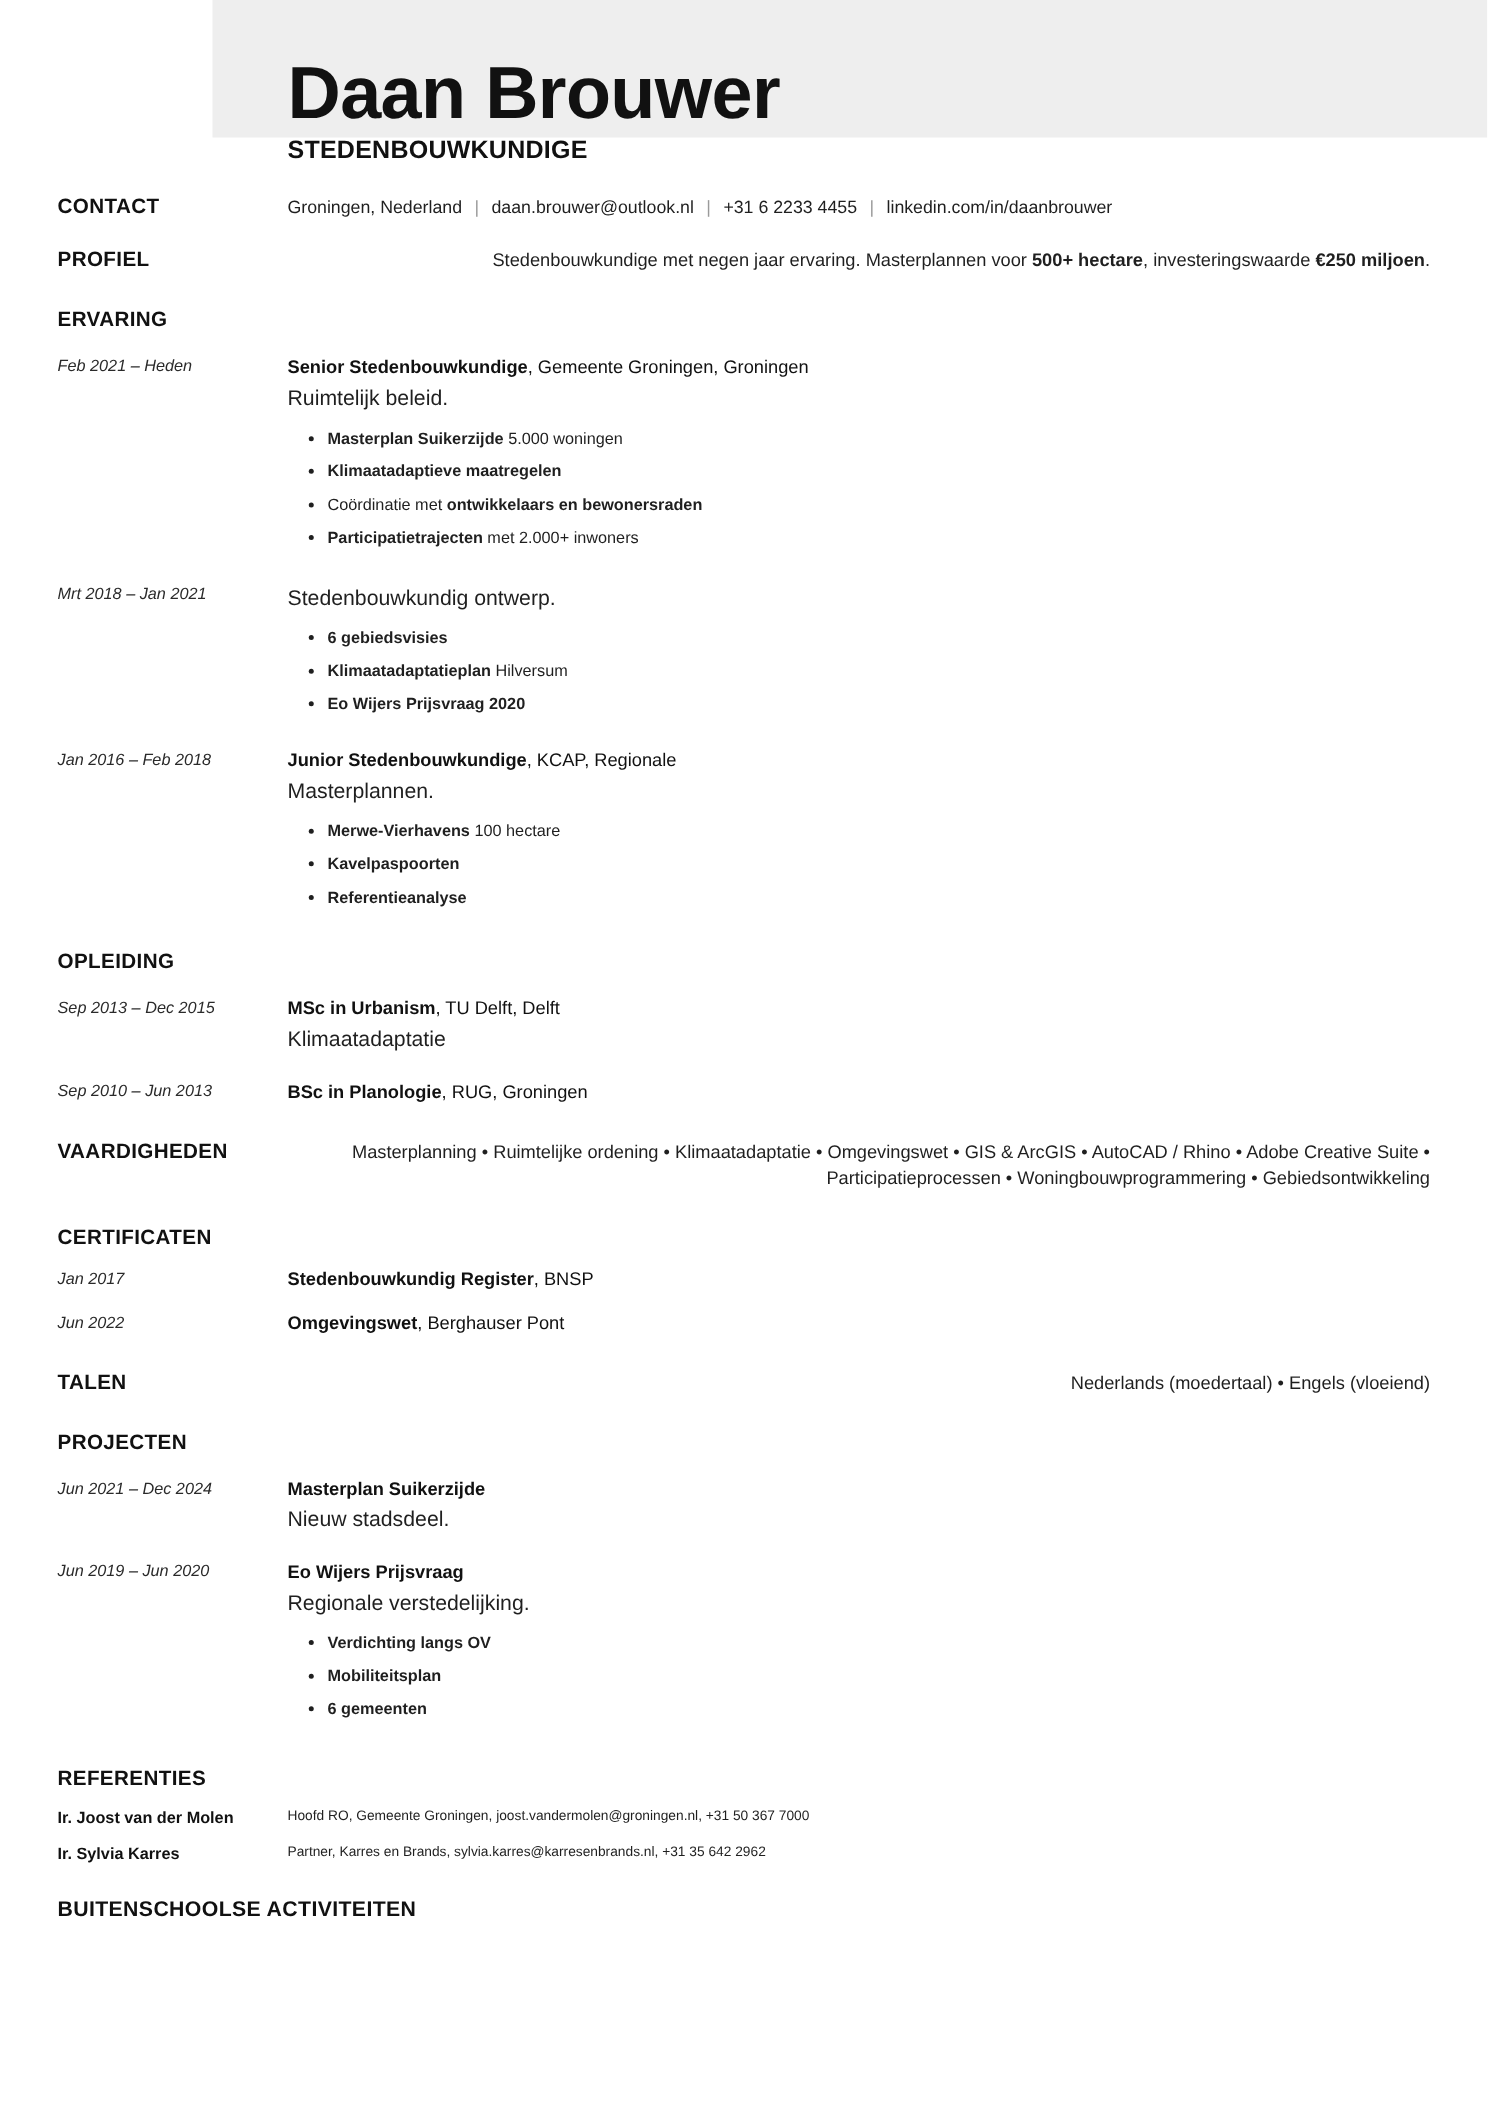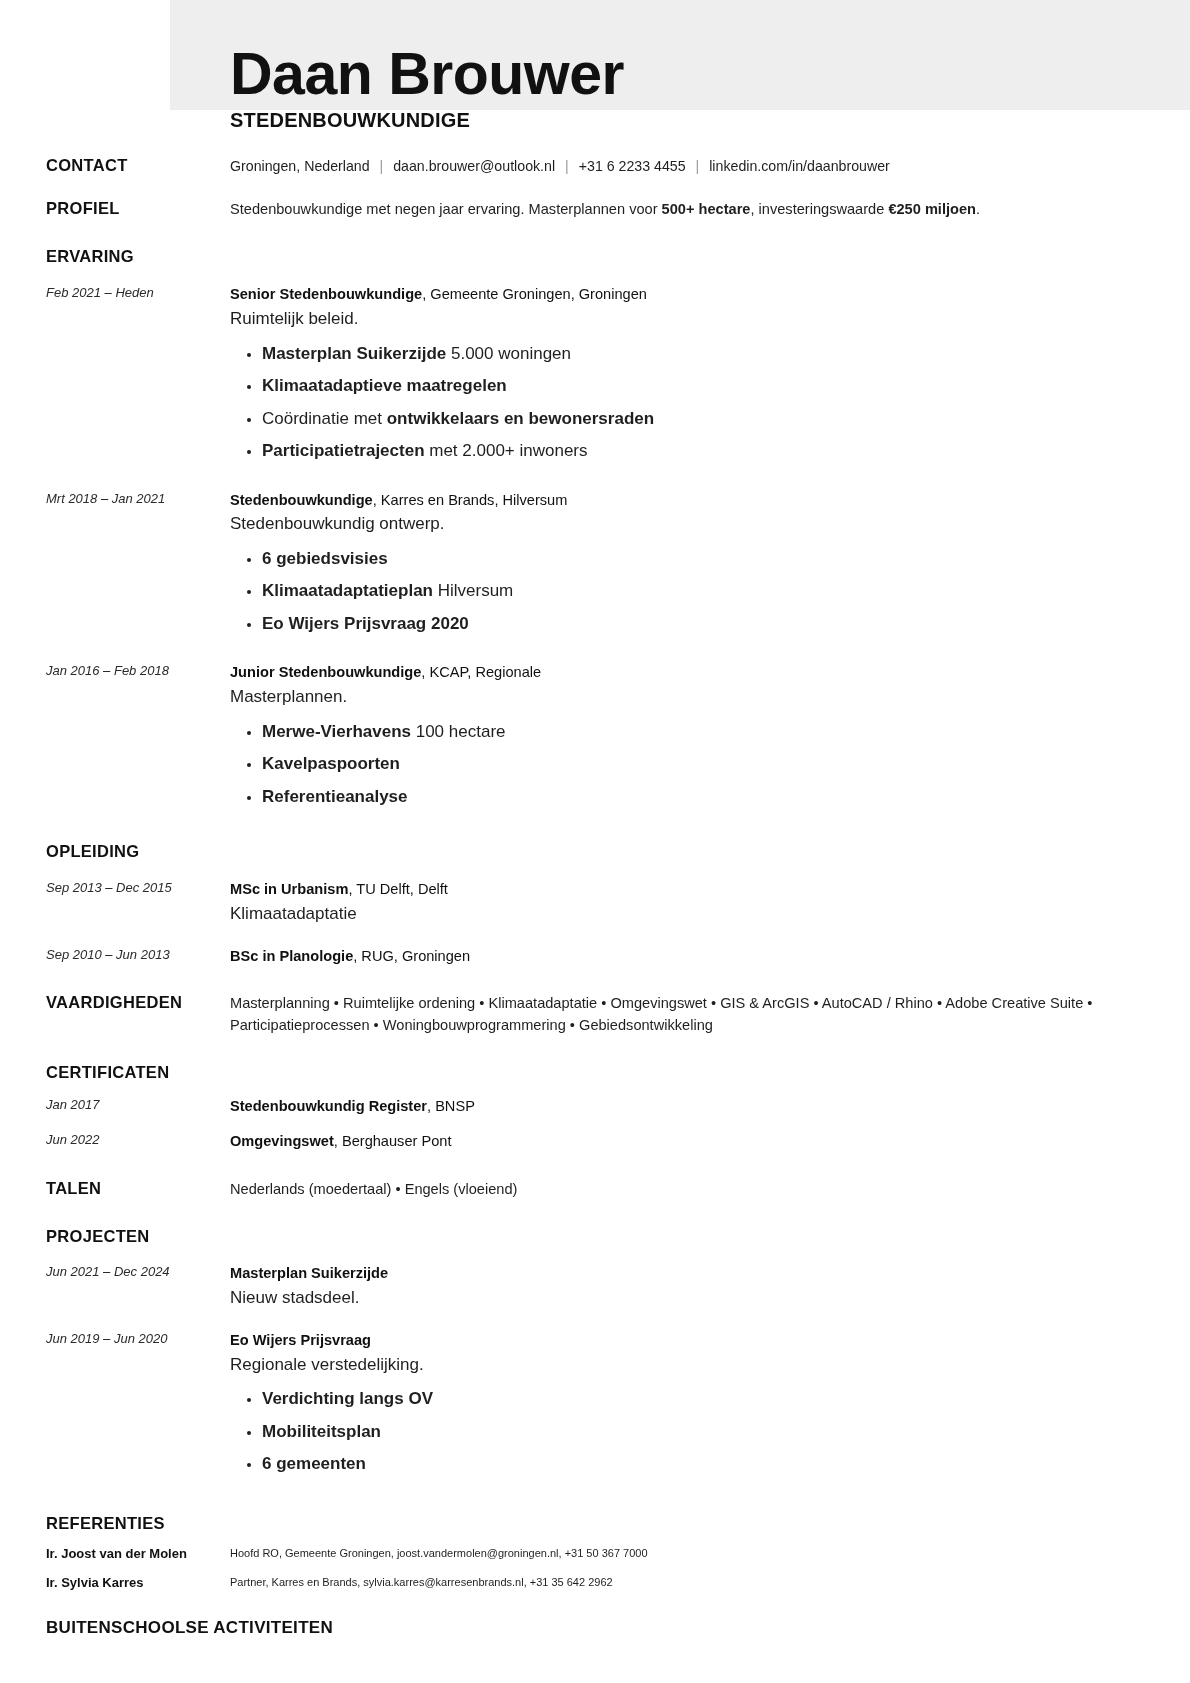--- a/index.html
+++ b/index.html
@@ -83,38 +83,39 @@
   .date {
     font-size: 13px;
     font-style: italic;
     color: #2a2a2a;
     line-height: 1.35;
   }
   .body-text {
     font-size: 14.6px;
     line-height: 1.5;
     color: #1f1f1f;
+    text-align: right;
   }
   .entry-title {
     font-size: 14.6px;
     line-height: 1.5;
     color: #111111;
   }
   .entry-sub {
     font-size: 17px;
     line-height: 1.5;
     color: #1f1f1f;
   }
   ul.bullets {
     margin: 9px 0 0 0;
     padding-left: 32px;
     list-style: disc;
   }
   ul.bullets li {
-    font-size: 17px;
+    font-size: 13px;
     line-height: 1.5;
     margin-bottom: 7px;
     color: #1f1f1f;
   }
   ul.bullets li::marker { font-size: 13px; }
   
   .mt-contact { margin-top: 24px; }
   .mt-profiel { margin-top: 22px; }
   .mt-sec     { margin-top: 26px; }
   .mt-entry   { margin-top: 19px; }
@@ -204,21 +205,20 @@
               <li><span>Coördinatie met </span><span style="font-weight: bold;">ontwikkelaars en bewonersraden</span></li>
               <li><span style="font-weight: bold;">Participatietrajecten</span><span> met 2.000+ inwoners</span></li>
             </ul>
           </div>
         </div>
         <div class="row mt-entry">
           <div class="col-left">
             <div class="date">Mrt 2018 – Jan 2021</div>
           </div>
           <div class="col-right">
-            <div class="entry-title"><span style="font-weight: bold;">Stedenbouwkundige</span><span>, Karres en Brands, Hilversum</span></div>
             <div class="entry-sub">Stedenbouwkundig ontwerp.</div>
             <ul class="bullets">
               <li><span style="font-weight: bold;">6 gebiedsvisies</span></li>
               <li><span style="font-weight: bold;">Klimaatadaptatieplan</span><span> Hilversum</span></li>
               <li><span style="font-weight: bold;">Eo Wijers Prijsvraag 2020</span></li>
             </ul>
           </div>
         </div>
         <div class="row mt-entry">
           <div class="col-left">

